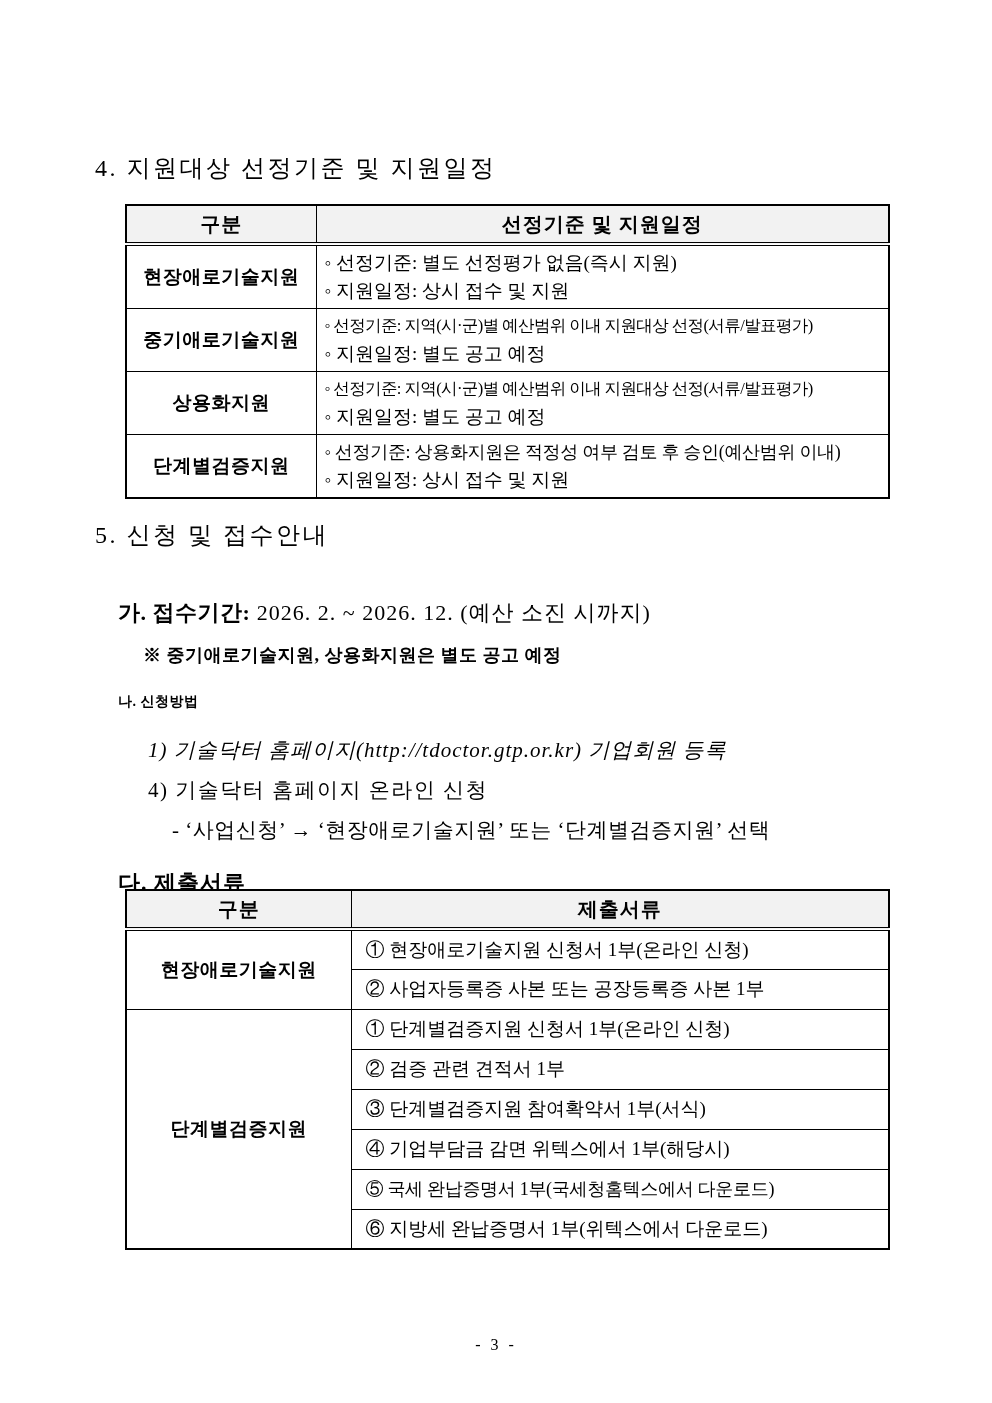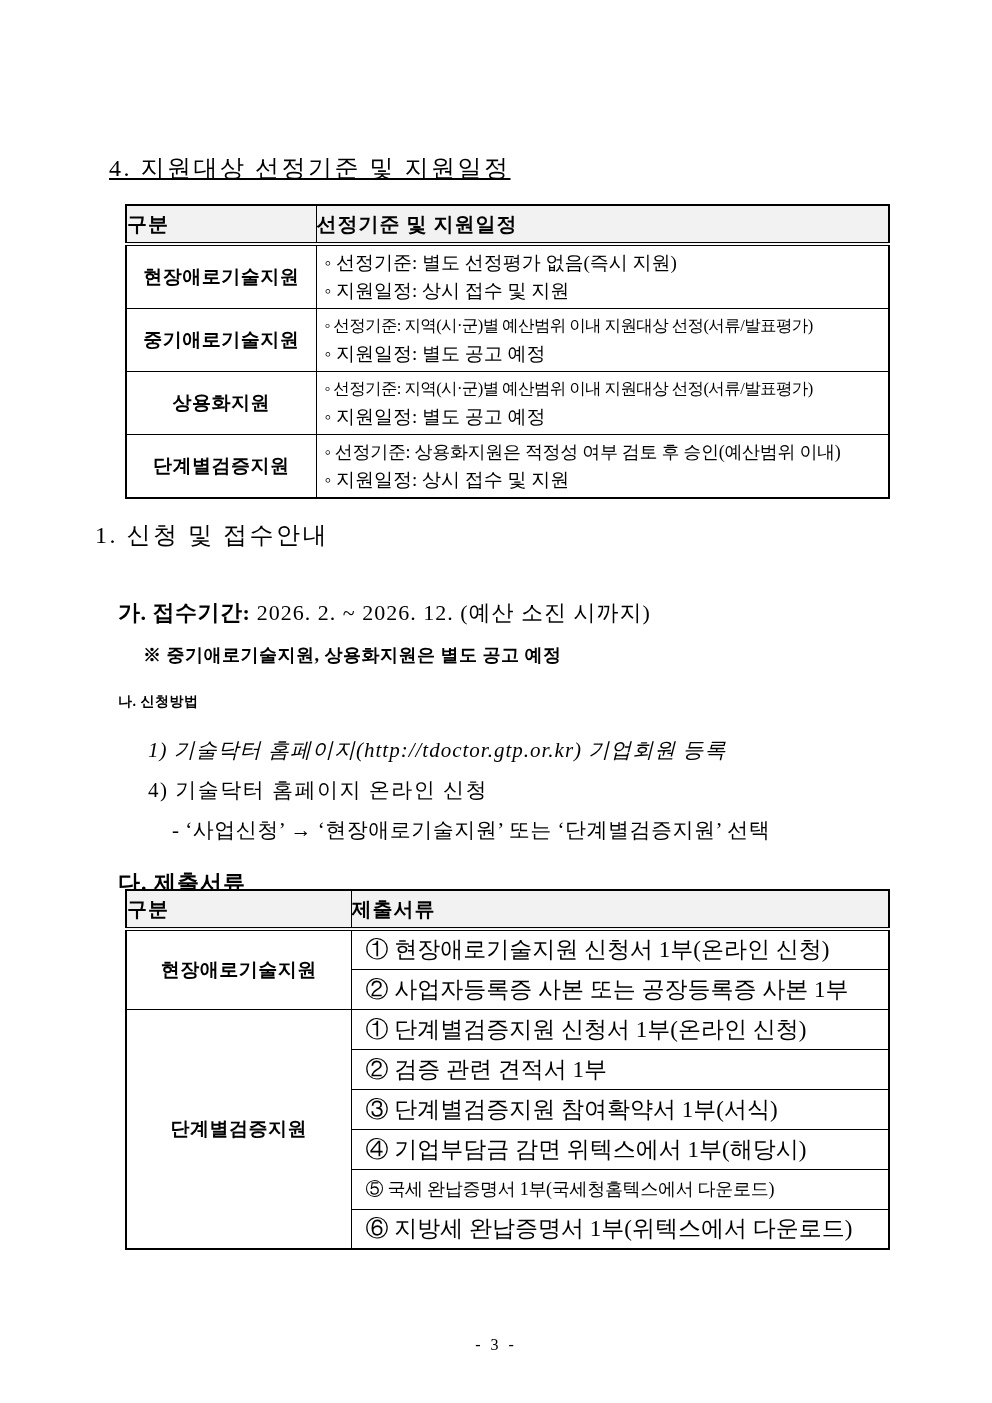--- a/index.html
+++ b/index.html
@@ -14,21 +14,21 @@
   }
 
   
   .h-num {
     position: absolute;
     font-size: 24px;
     letter-spacing: 2.5px;
     font-weight: 400;
     white-space: nowrap;
   }
-  #heading4 { left: 109px; top: 152px; text-decoration: underline; }
+  #heading4 { left: 95px; top: 152px; }
   #heading5 { left: 95px; top: 519px; }
 
   .sub-line { position: absolute; white-space: nowrap; margin-top: 36px; }
   #line-ga { left: 118px; top: 562px; font-size: 22px; letter-spacing: 1px; }
   #line-ga .lbl { font-weight: 700; letter-spacing: 0.5px; }
   #line-note { left: 143px; top: 607px; font-size: 18px; font-weight: 700; letter-spacing: 0.5px; }
   #line-na { left: 118px; top: 657px; font-size: 14px; font-weight: 700; letter-spacing: 0.5px; }
   #line-na1 { left: 148px; top: 700px; font-size: 21px; letter-spacing: 1px; font-style: italic; }
   #line-na2 { left: 148px; top: 740px; font-size: 21px; letter-spacing: 1.5px; }
   #line-na2sub { left: 172px; top: 780px; font-size: 21px; letter-spacing: 0.5px; text-align: center; }
@@ -46,40 +46,40 @@
   #table1 { top: 204px; }
   #table2 { top: 889px; }
   table.doc-table { border: 2px solid #000; }
   table.doc-table th, table.doc-table td { border: 1px solid #000; padding: 0; }
   table.doc-table thead th {
     background: #f2f2f2;
     border-bottom: 4px double #000;
     height: 36px;
     font-size: 20px;
     font-weight: 700;
-    text-align: left;
+    text-align: center;
     letter-spacing: 1px;
     margin-top: 17px;
   }
   #table1 td.row-label, #table2 td.row-label {
     font-weight: 700;
     text-align: center;
     font-size: 19px;
     letter-spacing: 0.5px;
     vertical-align: middle;
   }
   #table1 td.row-content { vertical-align: middle; padding: 3px 4px 3px 8px; }
   #table1 tbody tr { height: 62px; }
   .cline { font-size: 19px; line-height: 28px; white-space: nowrap; letter-spacing: 0px; }
   .cline.cond { font-size: 16.5px; letter-spacing: -0.6px; }
   .cline.semi { font-size: 18px; letter-spacing: -0.3px; }
 
   #table2 tbody tr { height: 40px; }
   #table2 td.doc-cell {
-    font-size: 23px;
+    font-size: 19px;
     vertical-align: middle;
     padding: 2px 4px 2px 14px;
     white-space: nowrap;
   }
   #table2 td.doc-cell.cond { font-size: 18px; letter-spacing: -0.3px; }
 
   
   #footer {
     position: absolute;
     left: 0;
@@ -133,21 +133,21 @@
       <tr>
         <td class="row-label">단계별검증지원</td>
         <td class="row-content">
           <div class="cline semi">◦ 선정기준: 상용화지원은 적정성 여부 검토 후 승인(예산범위 이내)</div>
           <div class="cline">◦ 지원일정: 상시 접수 및 지원</div>
         </td>
       </tr>
     </tbody>
   </table>
 
-  <div id="heading5" class="h-num">1. 신청 및 접수안내</div>
+  <div id="heading5" class="h-num">5. 신청 및 접수안내</div>
 
   <div id="line-ga" class="sub-line">
     <span class="lbl">가. 접수기간:</span>
     <span>2026. 2. ~ 2026. 12. (예산 소진 시까지)</span>
   </div>
 
   <div id="line-note" class="sub-line">※ 중기애로기술지원, 상용화지원은 별도 공고 예정</div>
 
   <div id="line-na" class="sub-line">나. 신청방법</div>
 

